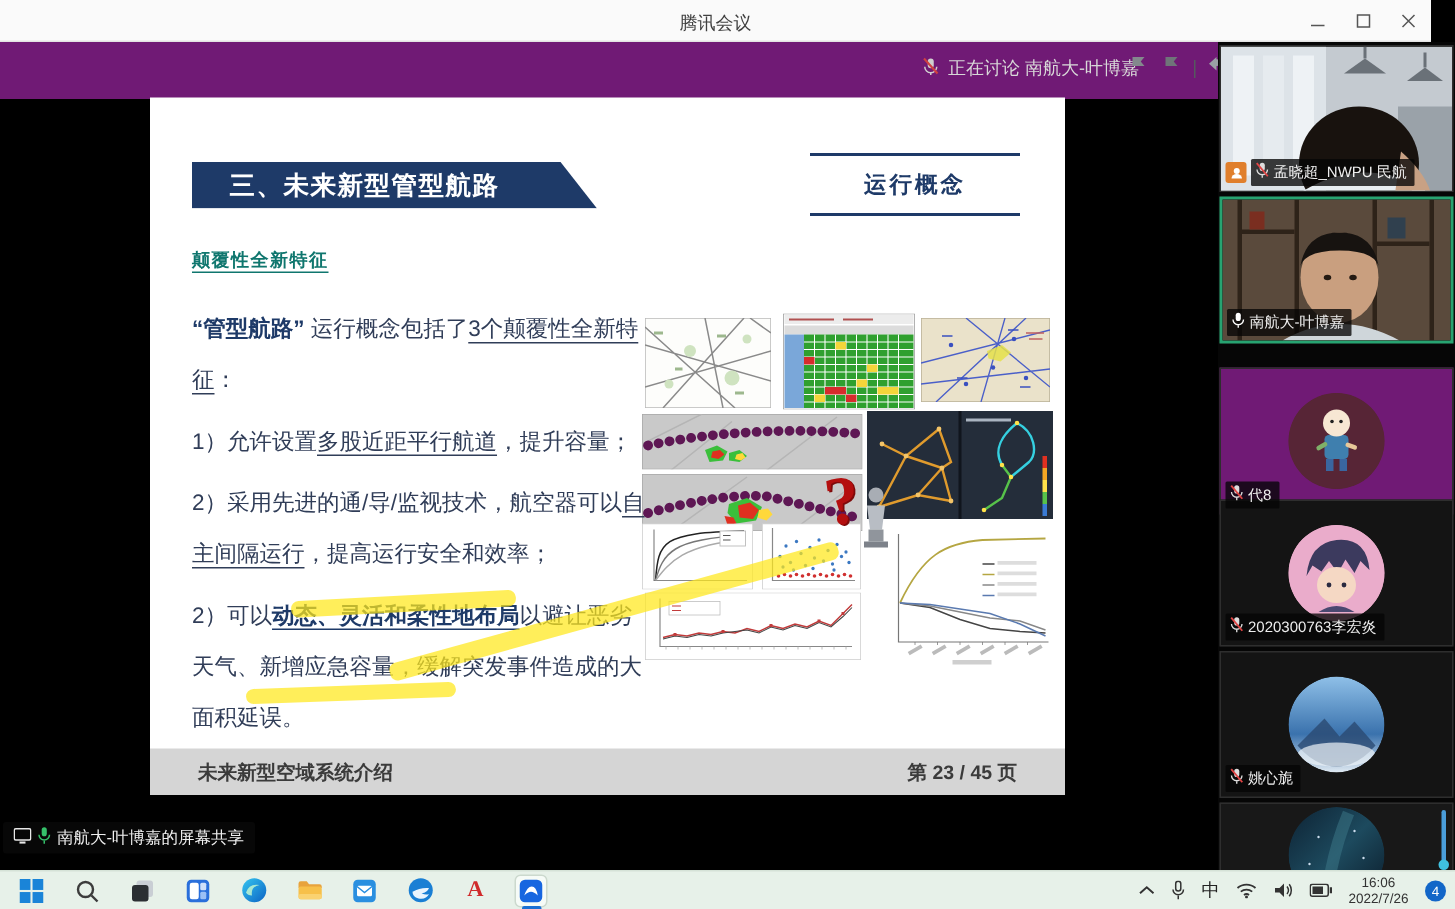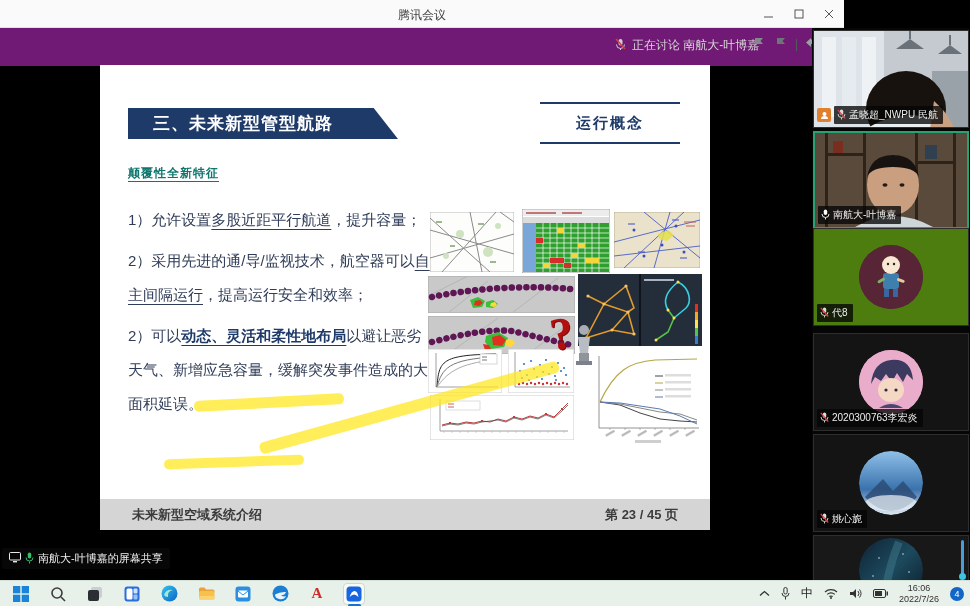--- a/index.html
+++ b/index.html
@@ -2,21 +2,21 @@
 <html><head>
 <meta charset="utf-8">
 <style>
   html,body{margin:0;padding:0;background:#222;}
   *{box-sizing:border-box;}
   #app{position:relative;width:970px;height:606px;overflow:hidden;
        font-family:"Liberation Sans","DejaVu Sans",sans-serif;background:#000;}
   .abs{position:absolute;}
 
   
-  #titlebar{left:0;top:0;width:844px;height:28px;background:#fafafa;border-bottom:1px solid #e3e3e3;}
+  #titlebar{left:0;top:0;width:954px;height:28px;background:#fafafa;border-bottom:1px solid #e3e3e3;}
   #titlebar .title{position:absolute;left:0;right:0;top:7px;text-align:center;font-size:12px;color:#3f3f3f;}
   .winbtn{position:absolute;top:0;width:30px;height:28px;display:flex;align-items:center;justify-content:center;}
   .winbtn svg{display:block;}
 
   
   #share-strip{left:0;top:28px;width:812px;height:38px;background:#701a75;}
   #share-status{position:absolute;left:615px;top:9px;display:flex;align-items:center;gap:6px;color:#d8d8d8;font-size:12px;}
   #share-tools{position:absolute;left:752px;top:8px;display:flex;align-items:center;gap:8px;color:#8f9499;}
   #share-canvas{left:0;top:66px;width:812px;height:514px;background:#000;}
 
@@ -145,20 +145,21 @@
       <span>三、未来新型管型航路</span>
     </div>
 
     <div id="corner-tag">
       <span>运行概念</span>
     </div>
 
     <div id="heading">颠覆性全新特征</div>
 
     <div id="bodytext">
+      <p><span class="em-term">“管型航路”</span><span> 运行概念包括了</span><span class="em-u">3个颠覆性全新特征</span><span>：</span></p>
       <p><span>1）允许设置</span><span class="em-u">多股近距平行航道</span><span>，提升容量；</span></p>
       <p><span>2）采用先进的通/导/监视技术，航空器可以</span><span class="em-u">自主间隔运行</span><span>，提高运行安全和效率；</span></p>
       <p><span>2）可以</span><span class="em-bu">动态、灵活和柔性地布局</span><span>以避让恶劣天气、新增应急容量，缓解突发事件造成的大面积延误。</span></p>
     </div>
 
     <div class="hl" id="hl-a"></div>
     <div class="hl" id="hl-b"></div>
     <div class="hl" id="hl-c"></div>
 
     <div class="fig" style="left:330px;top:147px">
@@ -478,21 +479,21 @@
                 <path d="M1 5 a3.5 3.5 0 0 0 7 0" fill="none" stroke="#ddd" stroke-width="0.9"></path>
                 <line x1="4.5" y1="8.8" x2="4.5" y2="10.5" stroke="#ddd" stroke-width="0.9"></line>
                 <line x1="0.8" y1="0.8" x2="8.2" y2="9.5" stroke="#e04545" stroke-width="1.2"></line>
               </svg>
           </span>
           <span>孟晓超_NWPU 民航</span>
         </span>
       </div>
     </div>
 
-    <div class="tile" style="top:200px;background:#4d7c0f">
+    <div class="tile" style="top:217px;background:#701a75">
       <div class="avatar" style="width:64px;height:64px;background:#5a2737">
         <svg width="64" height="64">
           <circle cx="32" cy="32" r="32" fill="#572536"></circle>
           <rect x="24" y="28" width="16" height="16" rx="3" fill="#3f7fae"></rect>
           <circle cx="32" cy="20" r="9" fill="#f7e7d3"></circle>
           <circle cx="29" cy="19" r="1.2" fill="#222"></circle>
             <circle cx="35" cy="19" r="1.2" fill="#222"></circle>
           <rect x="38" y="34" width="8" height="3" rx="1.5" fill="#e8c89a" transform="rotate(20 42 35)"></rect>
           <rect x="18" y="34" width="8" height="3" rx="1.5" fill="#7fb069" transform="rotate(-30 22 35)"></rect>
           <rect x="25" y="44" width="5" height="8" fill="#3a66a0"></rect>

